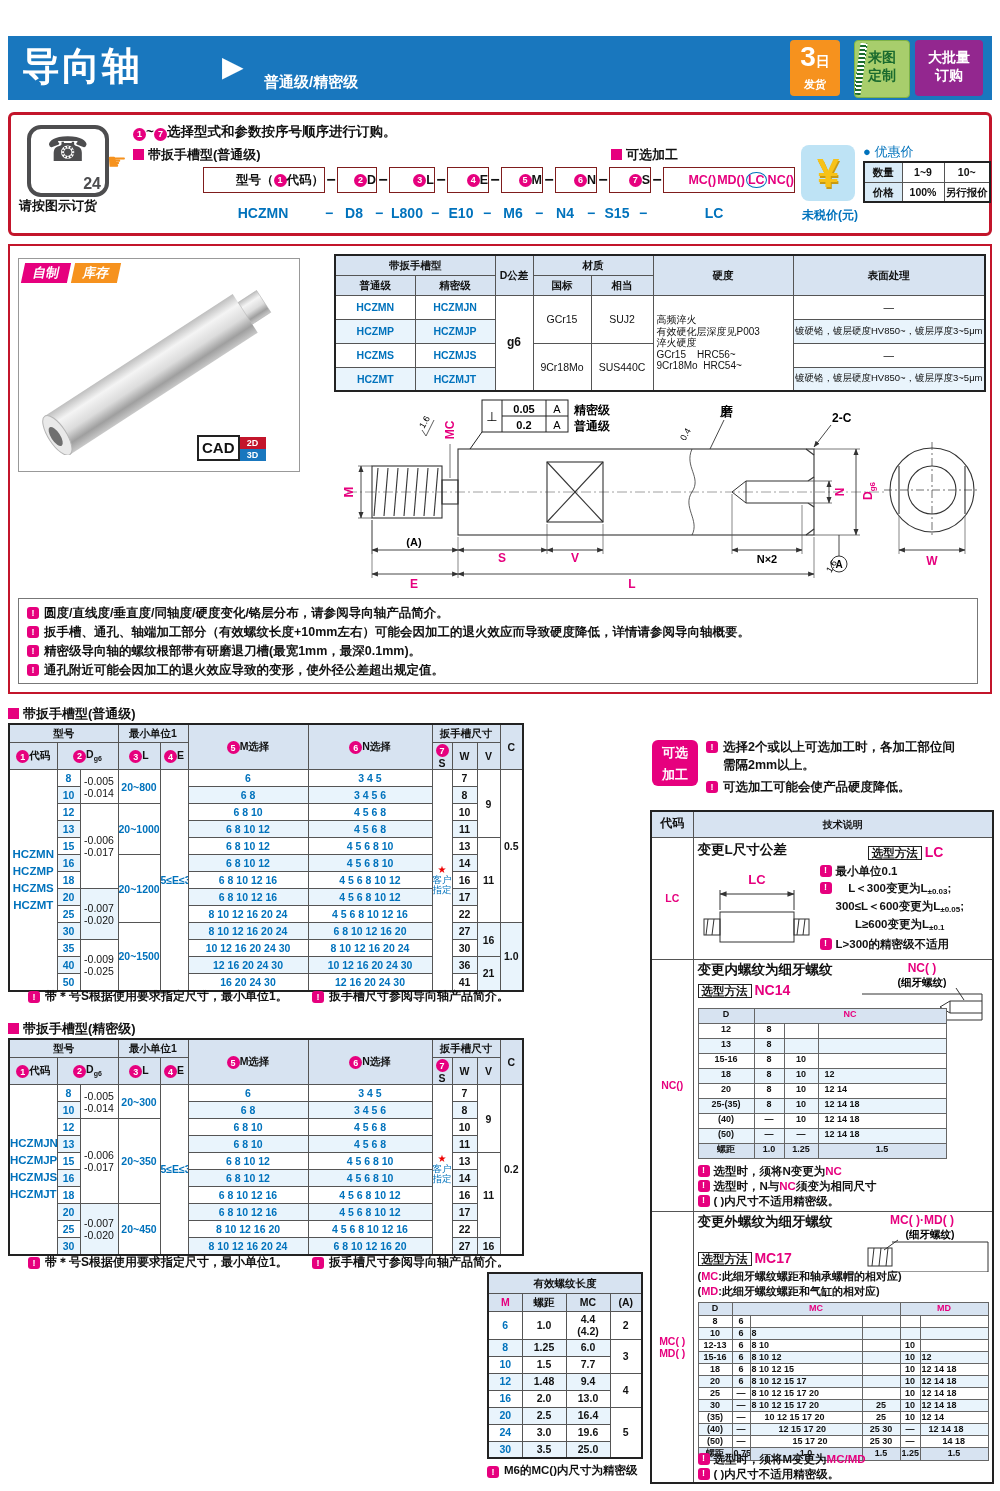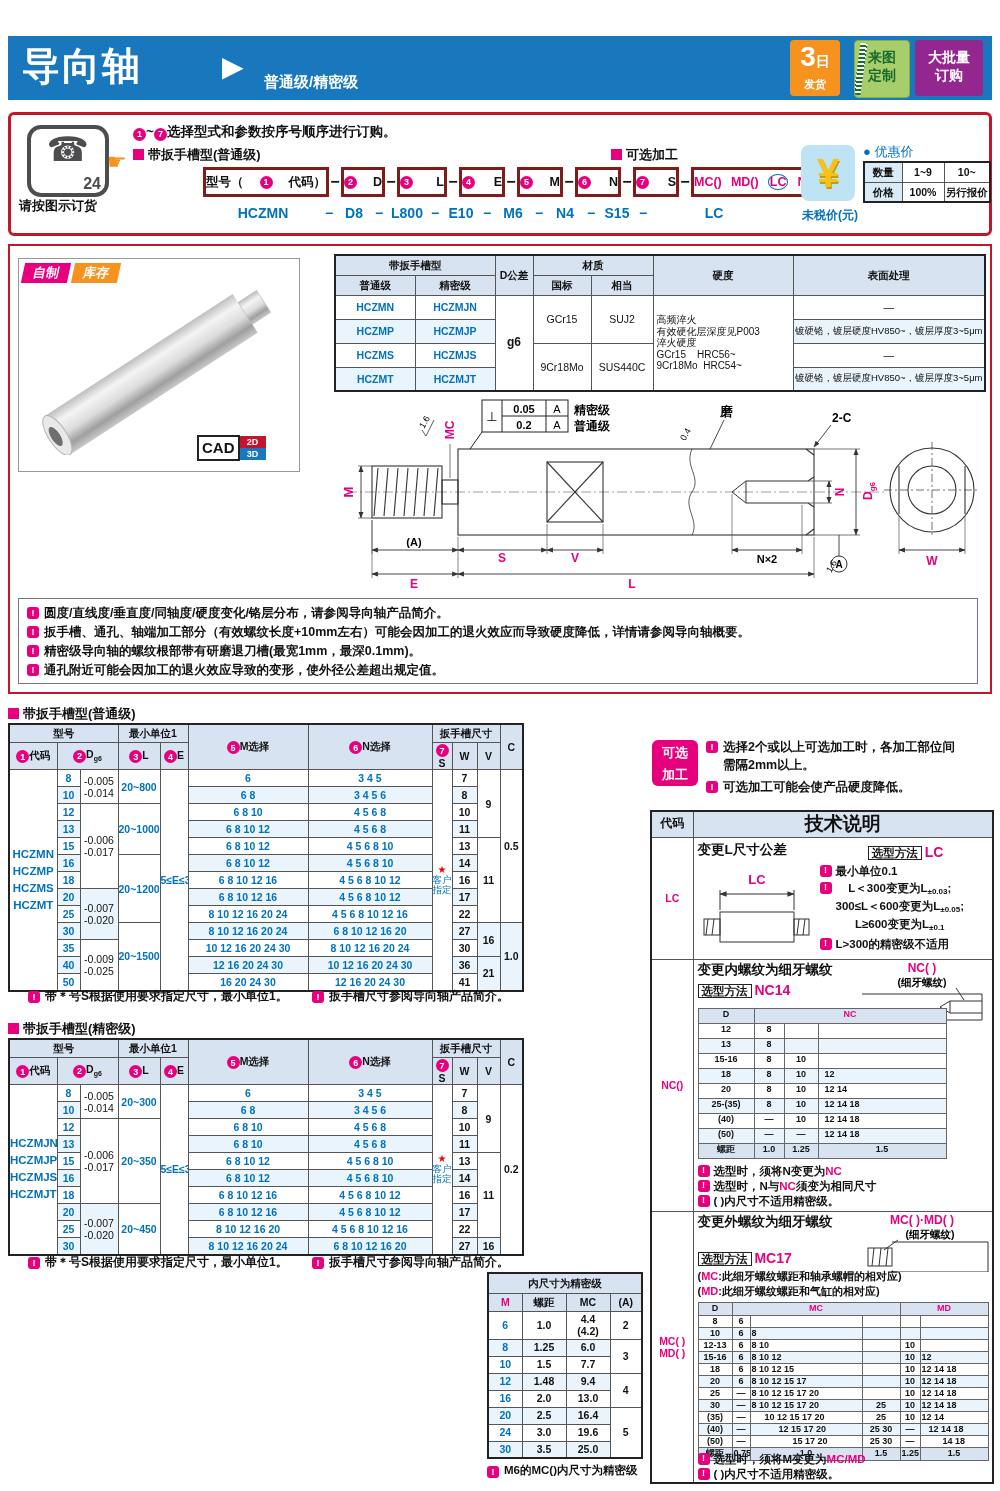--- a/index.html
+++ b/index.html
@@ -21,21 +21,21 @@
   .bd3{left:907px;width:68px;background:#93278F}
   
   .order{position:absolute;left:8px;top:112px;width:978px;height:118px;border:3px solid #C3152B;border-radius:6px;background:#fff}
   .phone{position:absolute;left:16px;top:10px;width:74px;height:64px;border:4px solid #4D4D4F;border-radius:14px;color:#4D4D4F;text-align:center}
   .phone .ph-g{font-size:34px;line-height:40px}
   .phone .ph-24{position:absolute;right:4px;bottom:0;font-size:16px;font-weight:bold}
   .hand{position:absolute;left:96px;top:34px;color:#F6921E;font-size:22px;font-weight:bold}
   .circ{display:inline-flex;align-items:center;justify-content:center;width:13px;height:13px;border-radius:50%;background:#E6007E;color:#fff;font-size:9px;font-weight:bold;vertical-align:-1px;flex:none}
   .sq{display:inline-block;width:11px;height:11px;background:#E6007E;margin-right:4px;vertical-align:-1px}
   .fgrid{position:absolute;left:192px;top:52px;display:flex;align-items:center}
-  .fbox{border:3px solid #7f1d1d;height:24px;display:inline-flex;align-items:center;justify-content:space-between;font-size:12.5px;font-weight:bold;background:#fff;white-space:nowrap}
+  .fbox{border:1px solid #7f1d1d;height:24px;display:inline-flex;align-items:center;justify-content:flex-end;font-size:12.5px;font-weight:bold;background:#fff;white-space:nowrap}
   .fdash{width:12px;text-align:center;font-weight:bold}
   .exgrid{position:absolute;left:192px;top:90px;display:flex;align-items:center;color:#0072BC;font-weight:bold;font-size:14px}
   .exgrid span{display:inline-block;text-align:center}
   .oval{border:1.5px solid #0072BC;border-radius:50%;padding:0 1px}
   .yen{position:absolute;left:790px;top:30px;width:54px;height:56px;background:#BEE3F5;border-radius:8px;text-align:center;font-size:40px;font-weight:bold;color:#F7C217;line-height:56px;text-shadow:1px 2px 0 #C79A12}
   .untaxed{position:absolute;left:776px;top:92px;width:86px;font-size:12px;font-weight:bold;color:#0072BC;text-align:center}
   .disc{position:absolute;left:852px;top:28px;font-size:13px;font-weight:normal;color:#0072BC}
   table{border-collapse:collapse;table-layout:fixed}
   .t{border:2px solid #222}
   .t td,.t th{border:1px solid #555;font-size:10.5px;padding:0;text-align:center;vertical-align:middle;line-height:1.15;overflow:hidden}
@@ -49,21 +49,21 @@
   .codecell div{color:#0072BC;font-weight:bold;font-size:11.5px;line-height:17px;cursor:pointer}
   .ecell{font-size:8px;color:#0072BC;font-weight:bold;background:#fff}
   .scell{background:#fff}
   .scell .st{color:#E00;font-size:10px;line-height:10px}
   .scell .cz{color:#0072BC;font-weight:normal;font-size:9.5px;line-height:10px}
   .vcell{font-weight:bold;background:#fff}
   
   .region2{position:absolute;left:8px;top:244px;width:980px;height:446px;border:2px solid #C3152B}
   .prodbox{position:absolute;left:8px;top:12px;width:280px;height:212px;border:1px solid #999}
   .mk{position:absolute;top:4px;width:46px;height:20px;color:#fff;font-weight:bold;font-size:13px;text-align:center;line-height:20px;transform:skewX(-12deg)}
-  .cadbox{position:absolute;left:178px;top:176px;display:flex;align-items:center}
+  .cadbox{position:absolute;left:178px;top:176px;display:flex;align-items:flex-end}
   .cad-l{border:2px solid #222;font-weight:bold;font-size:15px;padding:0 3px;height:22px;line-height:22px;background:#fff}
   .cad-s{width:26px;height:12px;color:#fff;font-size:9px;font-weight:bold;text-align:center;line-height:12px}
   .notesbox{position:absolute;left:8px;top:352px;width:960px;height:86px;border:1px solid #777;padding:5px 8px;box-sizing:border-box}
   .note-line{display:flex;gap:5px;align-items:flex-start;font-size:12.5px;font-weight:bold;line-height:19px}
   .nico{display:inline-flex;width:12px;height:12px;border-radius:3px;background:#E6007E;color:#fff;font-size:9px;font-weight:bold;justify-content:center;align-items:center;flex:none;margin-top:3px}
   .sect{position:absolute;font-size:13px;font-weight:bold}
   .fnote{position:absolute;display:flex;gap:5px;font-size:12px;font-weight:bold}
   
   .optbadge{position:absolute;left:652px;top:740px;width:46px;height:46px;background:#E6007E;border-radius:6px;color:#fff;font-size:13px;font-weight:bold;text-align:center;line-height:22px;padding-top:2px;box-sizing:border-box}
   .mlabel{border:1px solid #222;font-size:11.5px;font-weight:bold;padding:0 3px;background:#fff}
@@ -735,21 +735,21 @@
 
   <table class="t" style="position:absolute;left:487px;top:1272px;width:154px">
     <colgroup>
         <col style="width:34px">
         <col style="width:44px">
         <col style="width:44px">
         <col style="width:32px">
       </colgroup>
     <tbody>
         <tr class="hd" style="height:20px">
-          <td colspan="4">内尺寸为精密级</td>
+          <td colspan="4">有效螺纹长度</td>
         </tr>
     <tr class="hd" style="height:18px">
       <td style="color:#E6007E">M</td>
       <td>螺距</td>
       <td>MC</td>
       <td>(A)</td>
     </tr>
     <tr style="height:28px">
           <td class="num">6</td>
           <td class="b">1.0</td>
@@ -820,21 +820,21 @@
   </div>
 
   <table class="t ot" style="position:absolute;left:650px;top:810px;width:342px">
     <colgroup>
         <col style="width:42px">
         <col style="width:300px">
       </colgroup>
     <tbody>
         <tr class="hd" style="height:26px">
       <td style="font-size:12px;vertical-align:middle">代码</td>
-      <td style="font-size:19px;vertical-align:middle">技术说明</td>
+      <td style="font-size:10px;vertical-align:middle">技术说明</td>
     </tr>
 
     <tr style="height:122px">
       <td class="codecol">LC</td>
       <td>
         <div style="position:relative;width:298px;height:120px">
           <div class="b" style="position:absolute;left:4px;top:4px;font-size:13.5px">变更L尺寸公差</div>
           <svg width="120" height="86" style="position:absolute;left:2px;top:30px">
             <g stroke="#333" fill="none" stroke-width="1">
               <rect x="24" y="44" width="74" height="30"></rect>

